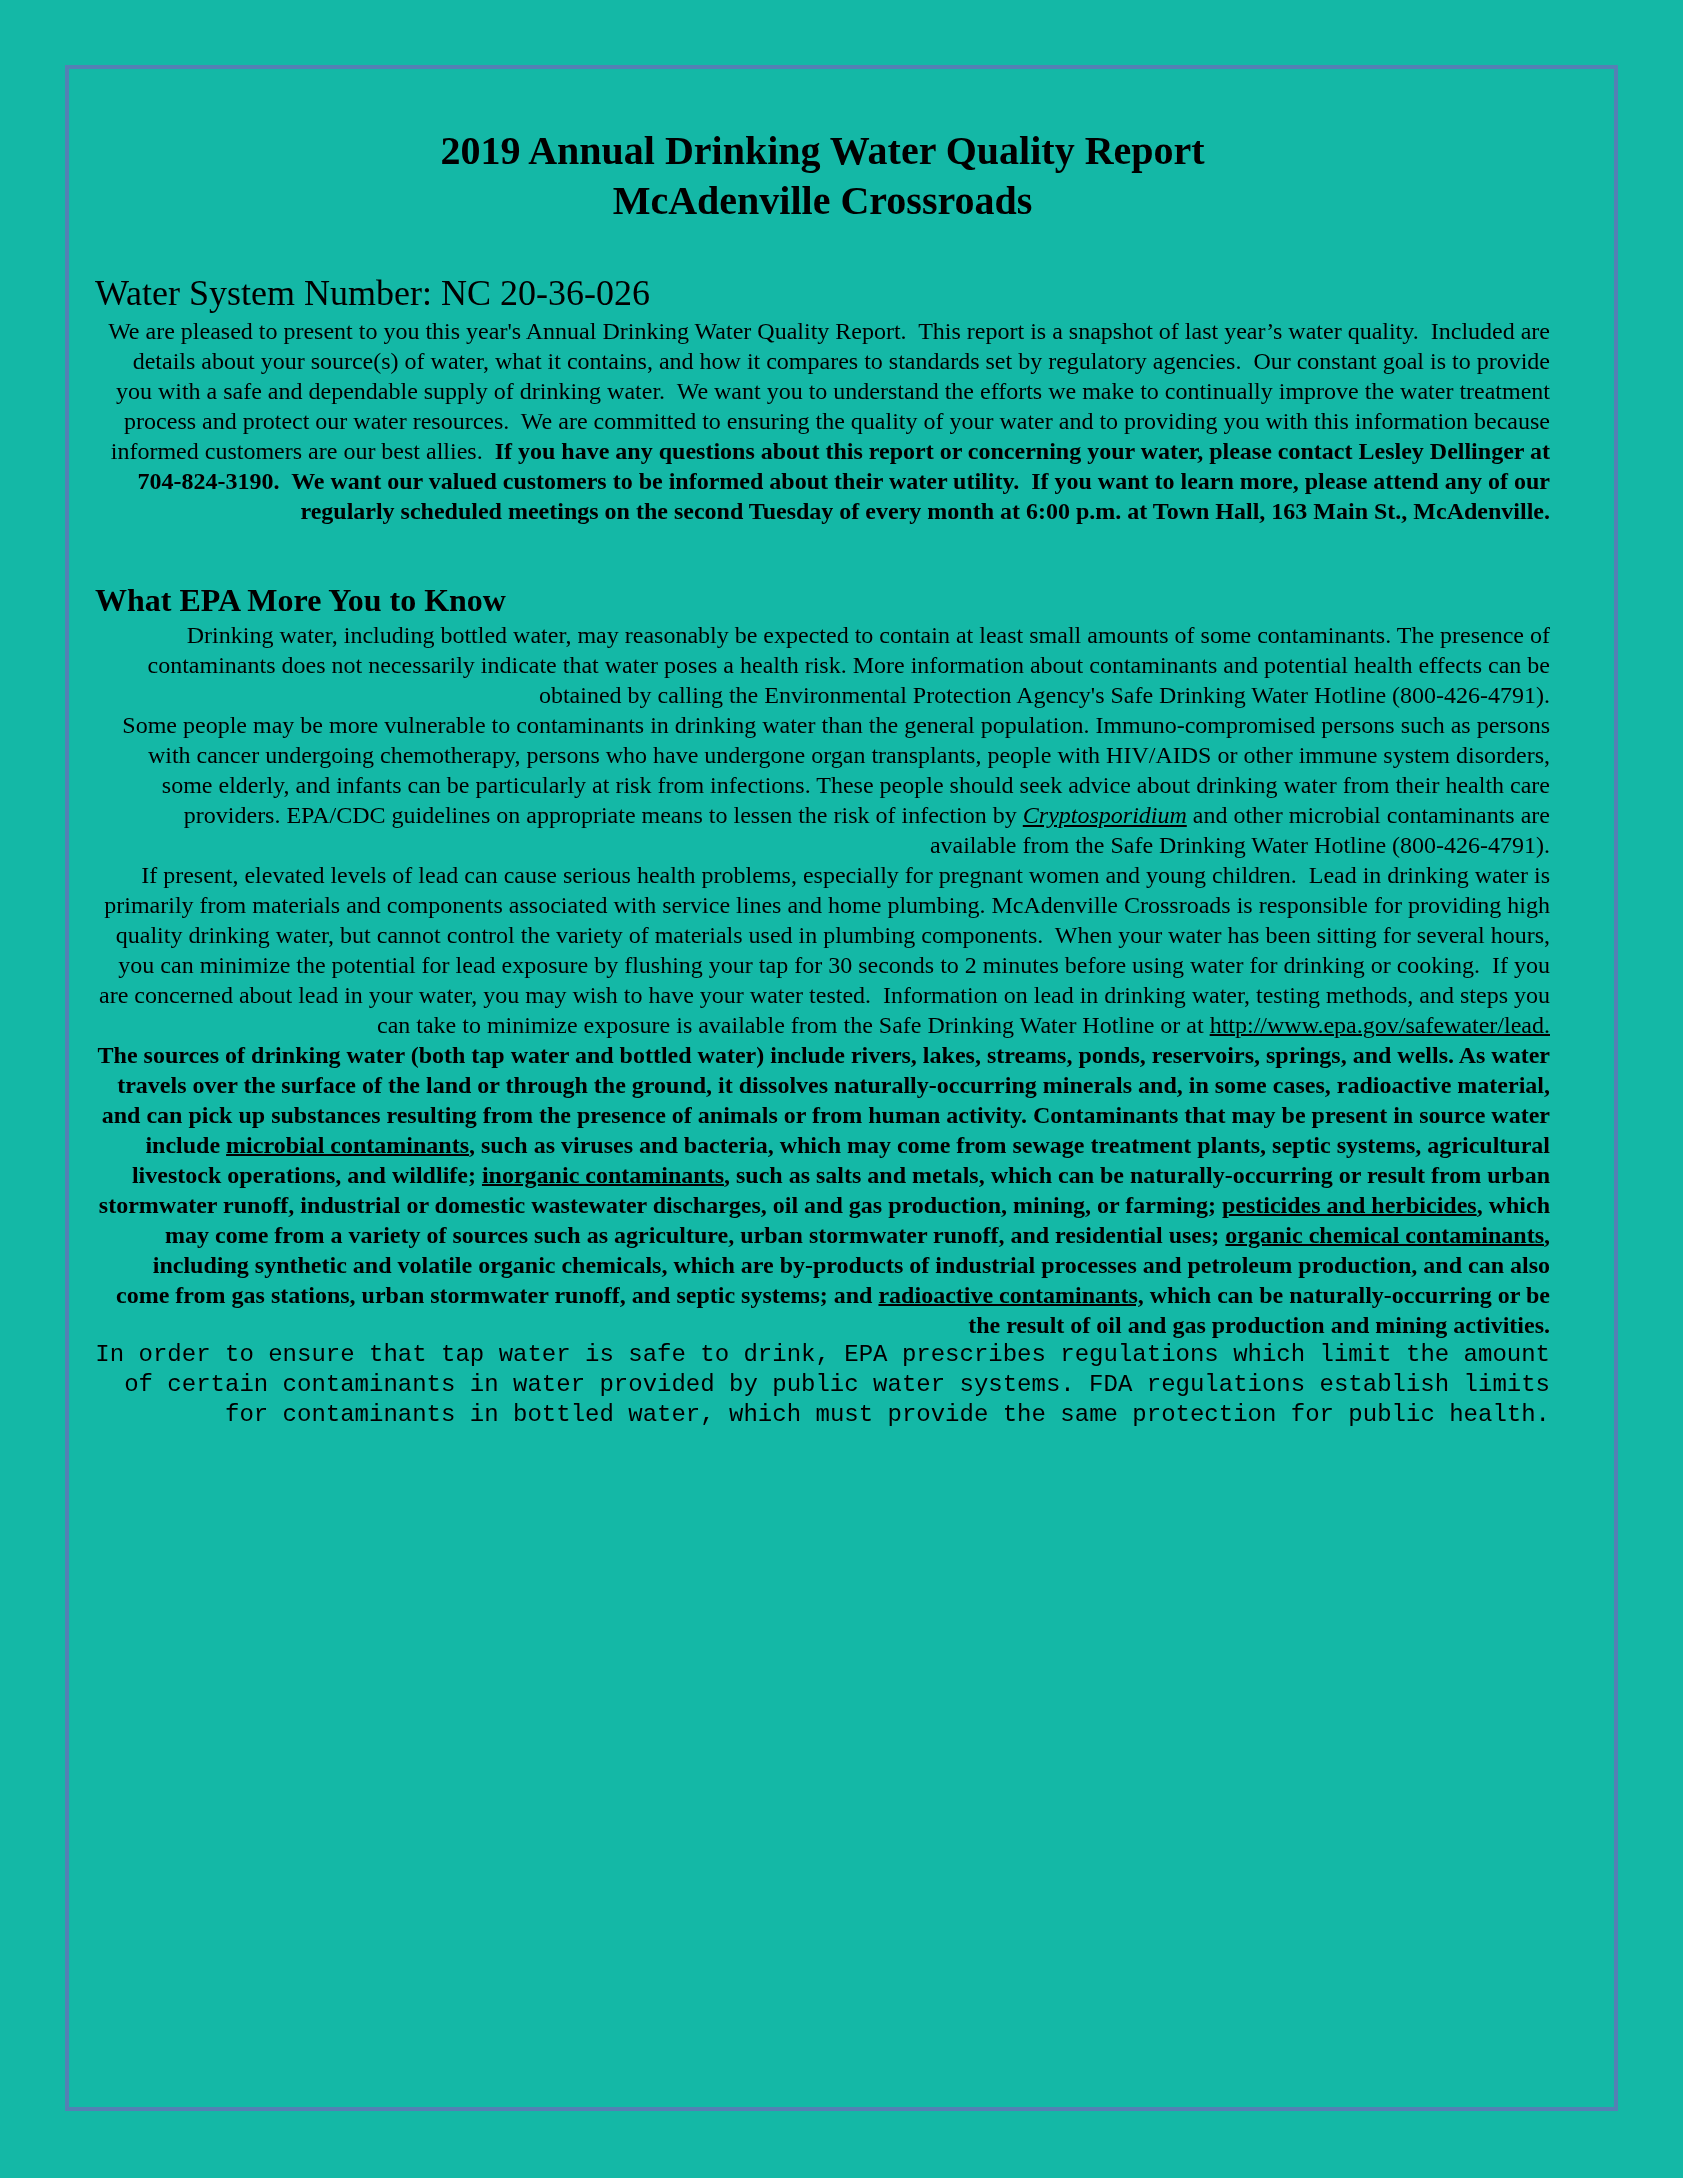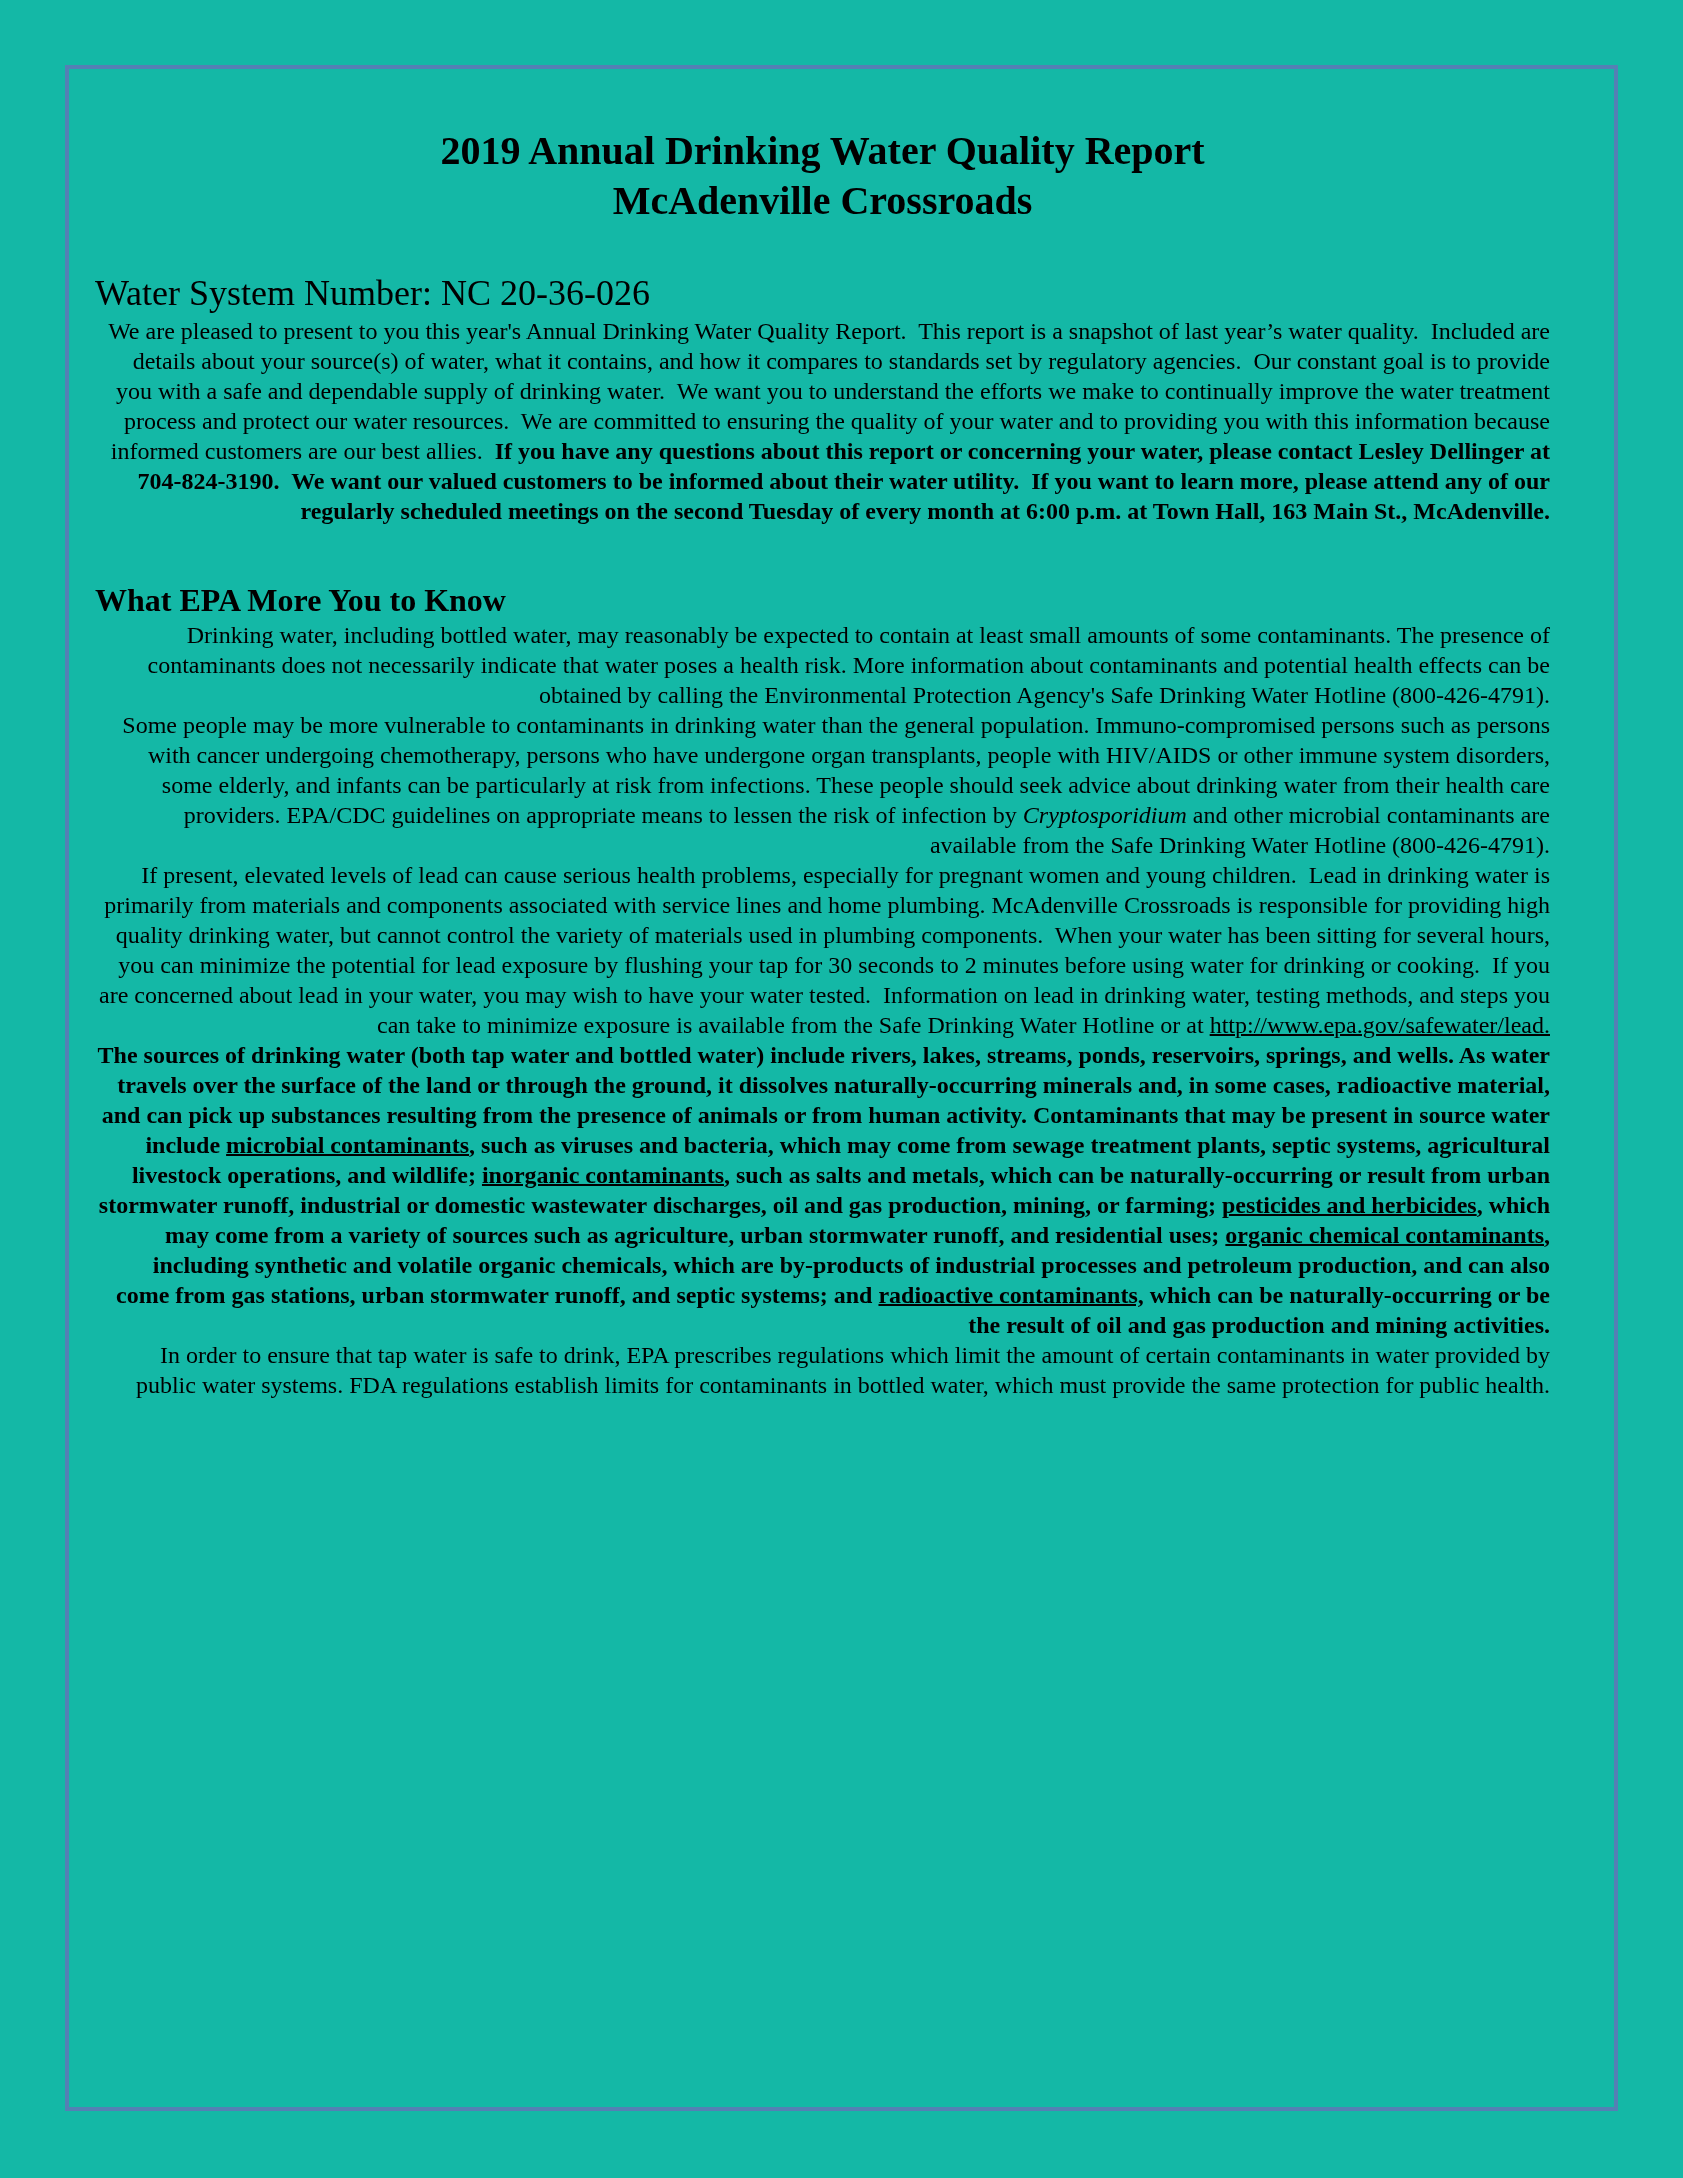--- a/index.html
+++ b/index.html
@@ -50,29 +50,29 @@
     font-size: 24px;
     line-height: 30px;
     white-space: pre-wrap;
     text-align: right;
   }
   .mt-intro   { margin-top: 58px; }
   .mt-p2      { margin-top: 31px; }
   .mt-p3      { margin-top: 50px; }
   .mt-p4      { margin-top: 40px; }
   .mt-p5      { margin-top: 79px; font-weight: bold; }
-  .mt-p6      { margin-top: 50px; }
+  .mt-p6      { margin-top: 50px; font-family: Liberation Mono, monospace; }
   .section-heading {
     margin: 54px 0 0 0;
     font-size: 32px;
     line-height: 40px;
     font-weight: bold;
   }
   .b { font-weight: bold; }
-  .i { font-style: italic; }
+  .i { font-style: italic; text-decoration: underline; }
   .u {
     text-decoration: underline;
     text-decoration-thickness: 2px;
     text-decoration-color: #000000;
   }
 </style>
 </head>
 <body>
 
 <div class="page">

